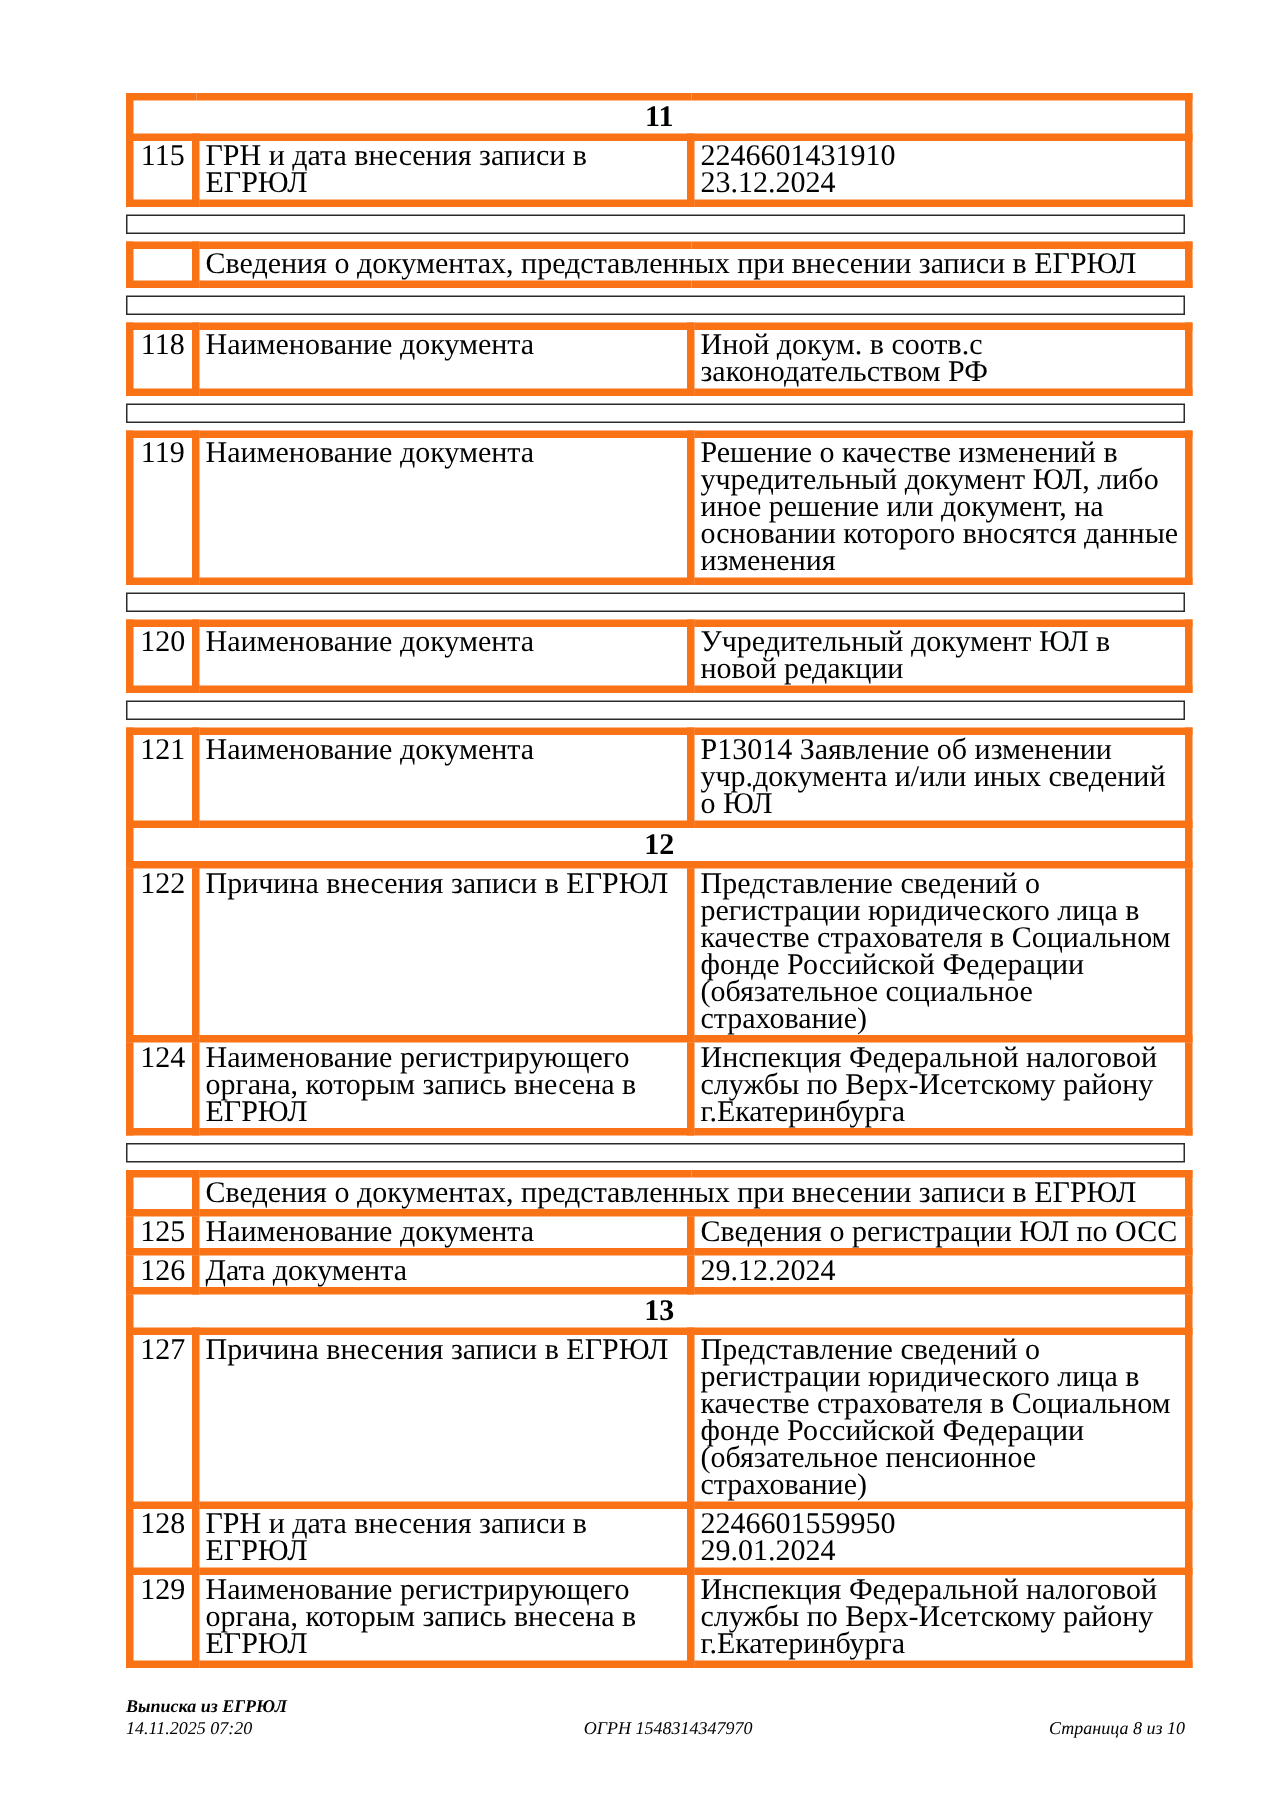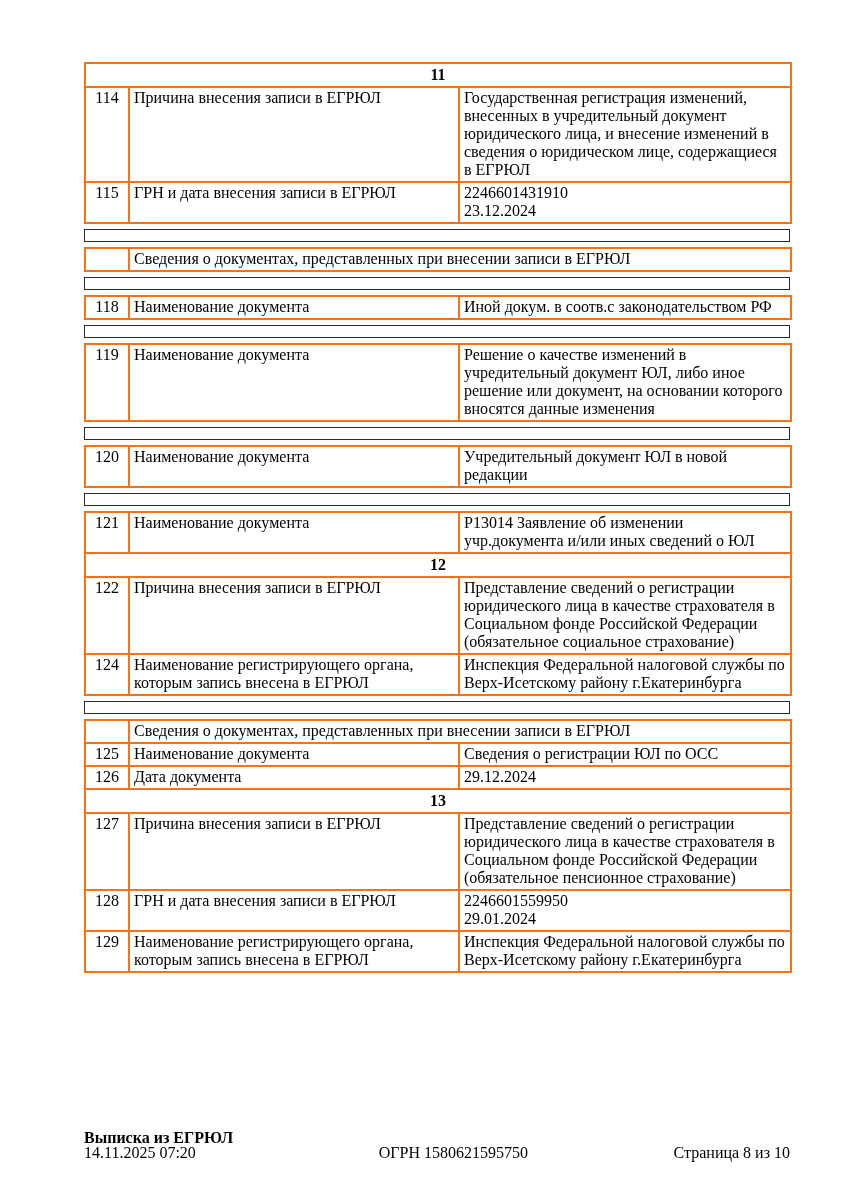--- a/index.html
+++ b/index.html
@@ -4,56 +4,51 @@
 <style>
   * { margin:0; padding:0; box-sizing:border-box; }
   html,body { background:#ffffff; }
   body {
     width:848px; height:1200px; position:relative;
     font-family:"Liberation Serif", serif; color:#000;
   }
   .doc { position:absolute; left:84px; top:62px; width:706px; }
   table { border-collapse:collapse; width:706px; table-layout:fixed; }
   td {
-    border:2px solid #f97316; vertical-align:top;
-    font-size:16px; line-height:18px; padding:1px 4px 2px 4px;
+    border:5px solid #f97316; vertical-align:top;
+    font-size:20px; line-height:18px; padding:1px 4px 2px 4px;
     overflow:hidden;
   }
   td.section { text-align:center; font-weight:bold; padding:2px 4px; }
   td.num { text-align:center; }
   td.val { white-space:pre-line; }
   .gap { height:5px; }
   .band { height:13px; border:1px solid #2b2b2b; width:706px; }
   .footer {
     position:absolute; left:84px; right:58px; top:1130px;
     display:flex; justify-content:space-between; align-items:flex-end;
-    font-size:16px; line-height:15px;
+    font-size:12px; line-height:15px;font-style:italic;
   }
   .footer .doc-title { font-weight:bold; }
 </style>
 </head>
 <body>
 
 <div class="doc">
     <table>
       <colgroup>
         <col style="width: 44px;">
         <col style="width: 330px;">
         <col style="width: 332px;">
       </colgroup>
       <tbody>
         <tr>
           <td class="section" colspan="3">11</td>
         </tr>
         <tr>
-          <td class="num">114</td>
-          <td class="lbl">Причина внесения записи в ЕГРЮЛ</td>
-          <td class="val">Государственная регистрация изменений, внесенных в учредительный документ юридического лица, и внесение изменений в сведения о юридическом лице, содержащиеся в ЕГРЮЛ</td>
-        </tr>
-        <tr>
           <td class="num">115</td>
           <td class="lbl">ГРН и дата внесения записи в ЕГРЮЛ</td>
           <td class="val">2246601431910
 23.12.2024</td>
         </tr>
       </tbody>
     </table>
     <div class="gap"></div>
     <div class="band"></div>
     <div class="gap"></div>
@@ -196,15 +191,15 @@
         </tr>
       </tbody>
     </table>
   </div>
 
 <div class="footer">
   <div>
     <div class="doc-title">Выписка из ЕГРЮЛ</div>
     <div>14.11.2025 07:20</div>
   </div>
-  <div>ОГРН 1580621595750</div>
+  <div>ОГРН 1548314347970</div>
   <div>Страница 8 из 10</div>
 </div>
 
 </body></html>

